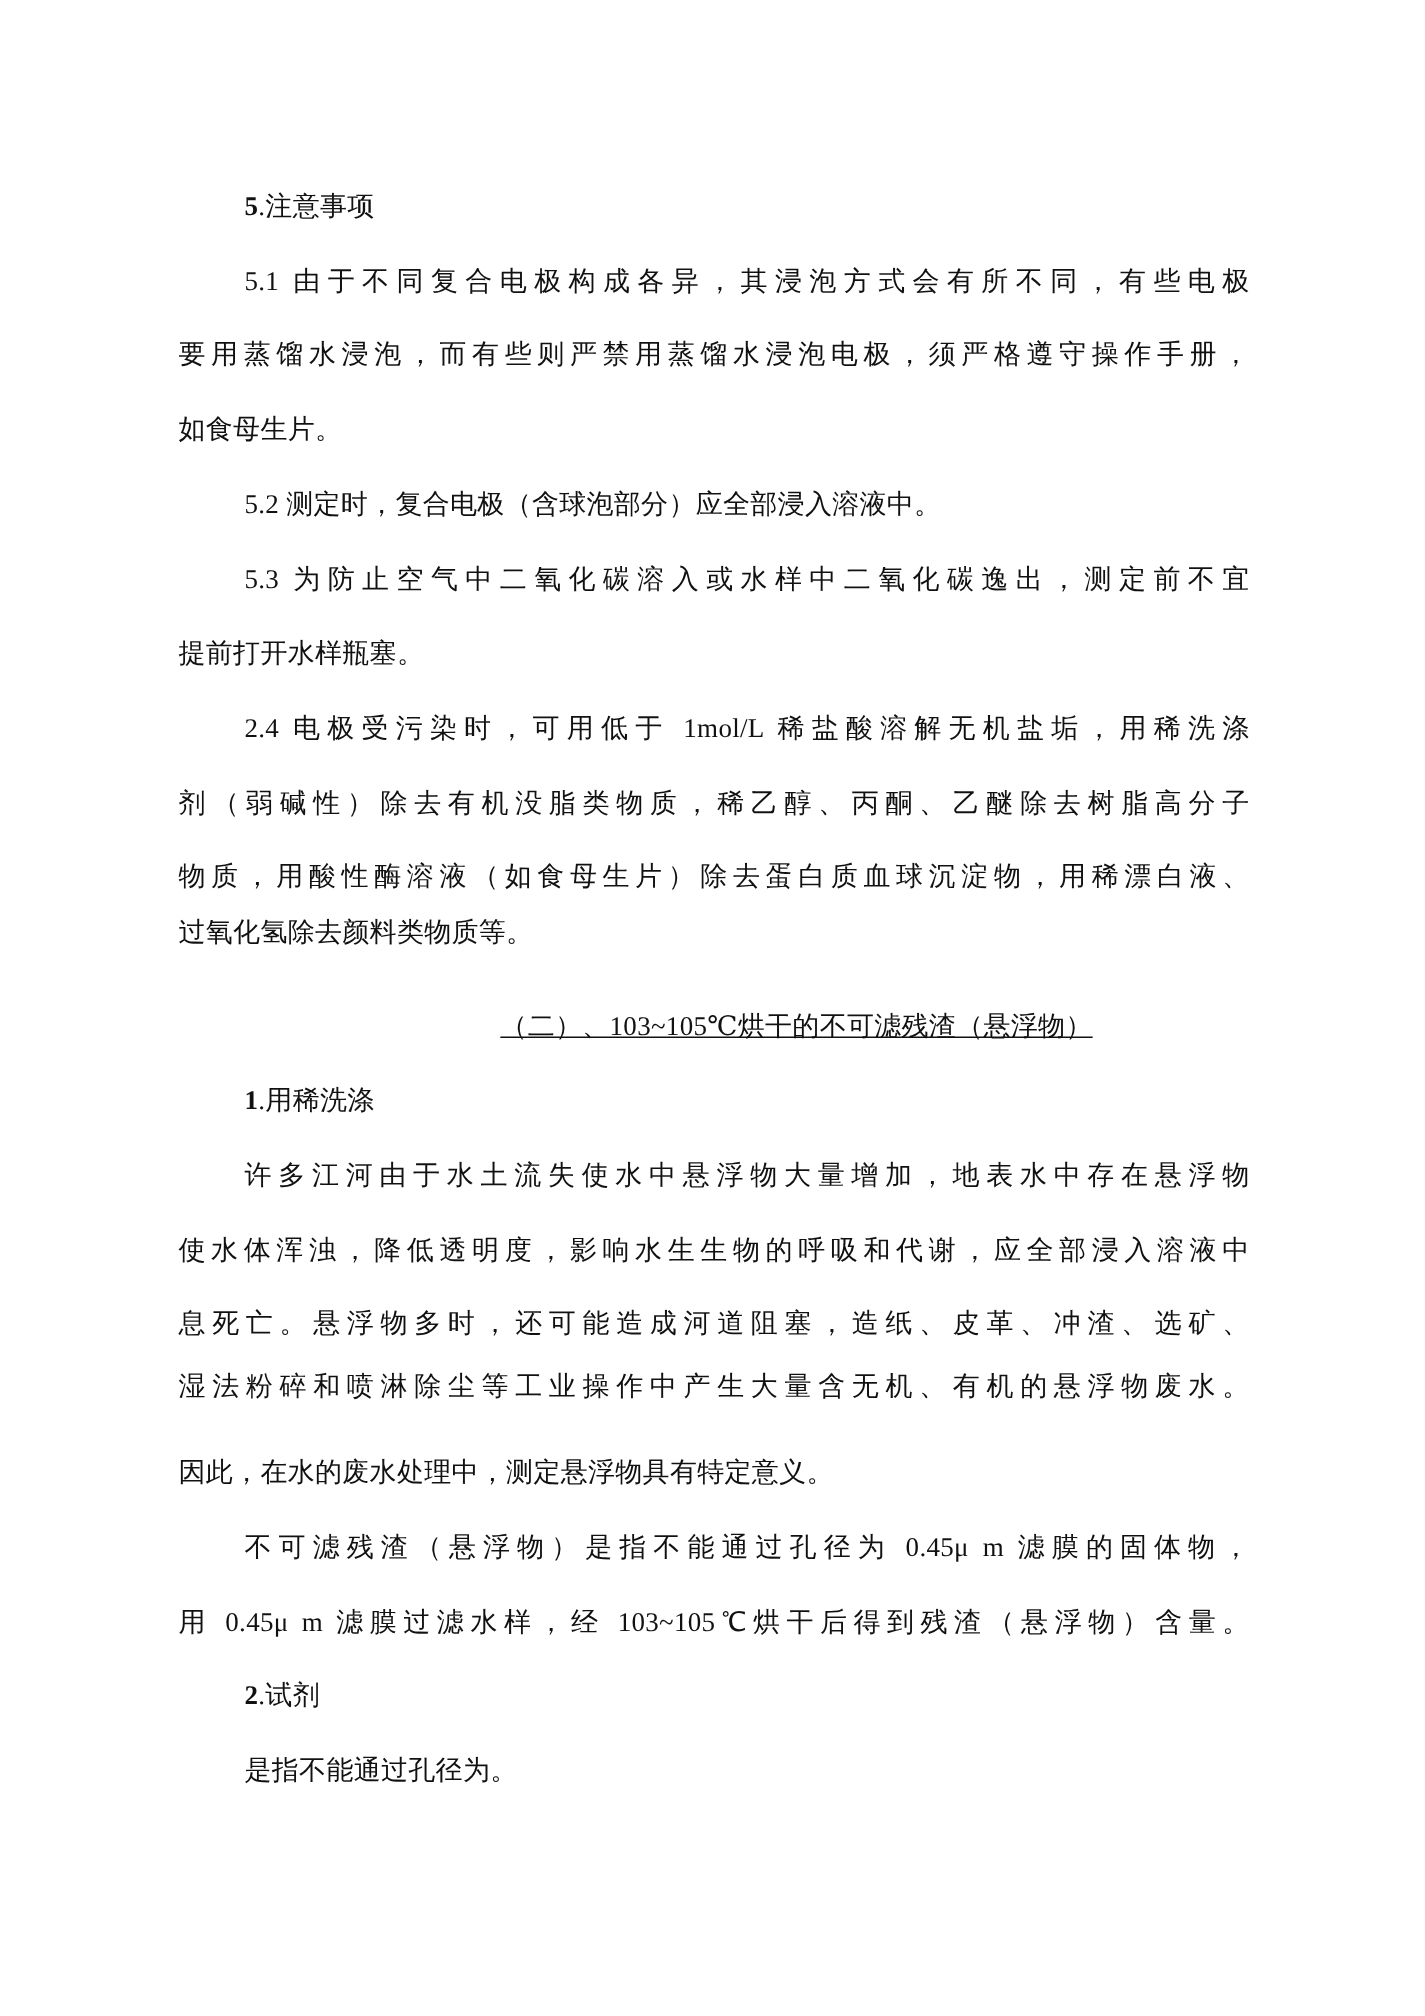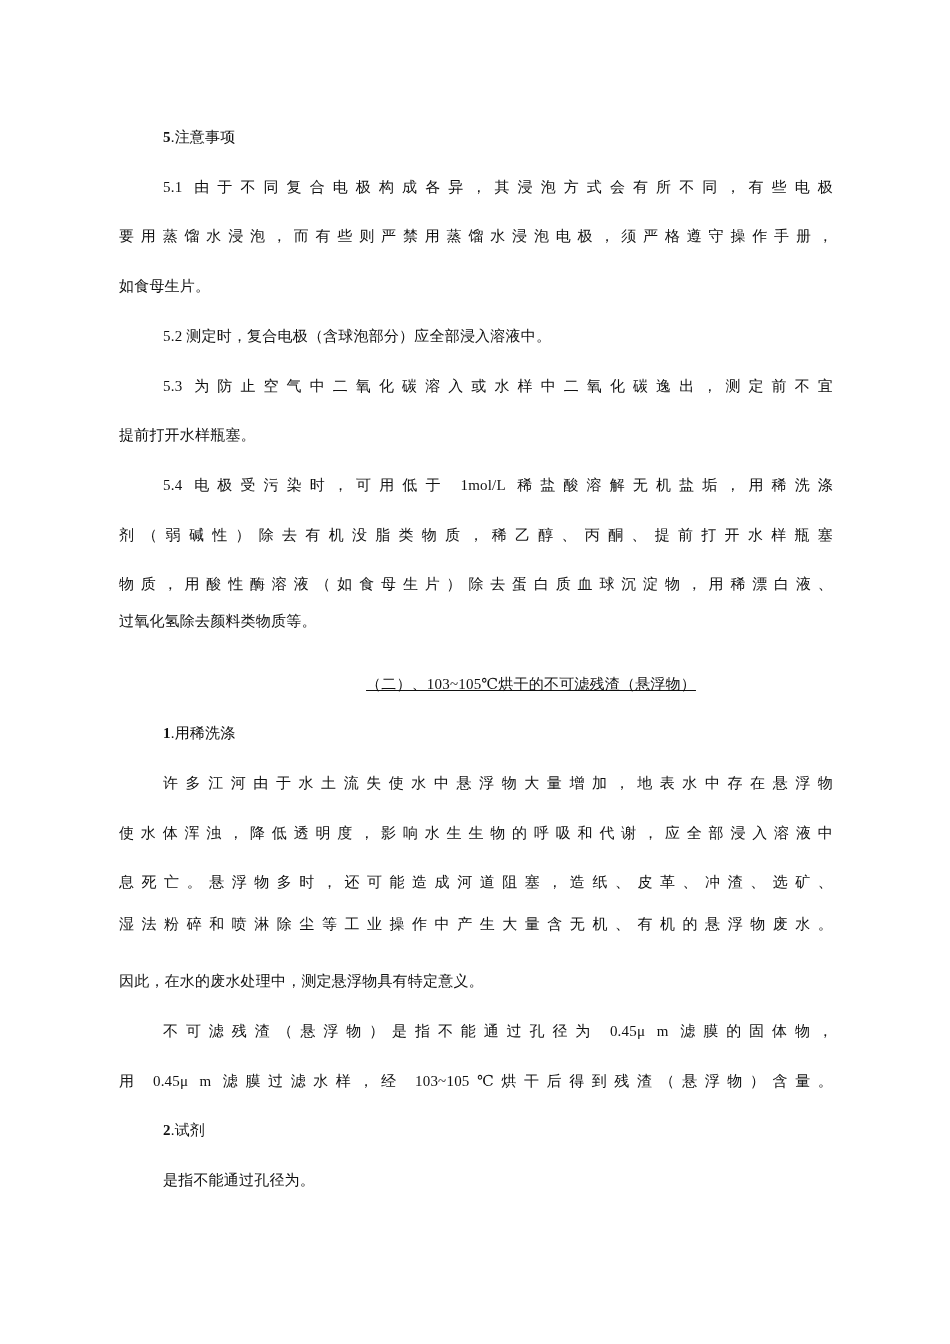--- a/index.html
+++ b/index.html
@@ -1,42 +1,42 @@
 <!DOCTYPE html>
 <html><head>
   <meta charset="utf-8">
   <style>
     html, body { margin: 0; padding: 0; background: #ffffff; }
     body { width: 950px; height: 1344px; position: relative; overflow: hidden;
            font-family: "Liberation Serif", "DejaVu Serif", serif; color: #111; }
     .page { position: absolute; left: 119px; top: 0; width: 714px; }
-    .line { position: absolute; left: 0; font-size: 15px; line-height: 24px; white-space: nowrap; letter-spacing: 0.2px; }
+    .line { position: absolute; left: 0; font-size: 18px; line-height: 24px; white-space: nowrap; letter-spacing: 0.2px; }
     .indent { left: 44px; }
-    .justify { width: 714px; text-align: justify; text-align-last: justify; }
+    .justify { width: 714px; text-align: justify; text-align-last: justify; font-family: Liberation Serif, serif; }
     .justify-indent { width: 670px; text-align: justify; text-align-last: justify; }
     .center { left: 0; width: 714px; text-align: center; padding-left: 110px; box-sizing: border-box; text-decoration: underline; }
     b { font-weight: bold; }
   </style>
 </head>
 <body>
 
 <div class="page">
   <div class="line indent" style="top:125px"><b>5</b><span>.注意事项</span></div>
 
   <div class="line indent justify-indent" style="top:175px">5.1  由于不同复合电极构成各异，其浸泡方式会有所不同，有些电极</div>
   <div class="line justify" style="top:224px">要用蒸馏水浸泡，而有些则严禁用蒸馏水浸泡电极，须严格遵守操作手册，</div>
   <div class="line" style="top:274px">如食母生片。</div>
 
   <div class="line indent" style="top:324px">5.2 测定时，复合电极（含球泡部分）应全部浸入溶液中。</div>
 
   <div class="line indent justify-indent" style="top:374px">5.3  为防止空气中二氧化碳溶入或水样中二氧化碳逸出，测定前不宜</div>
   <div class="line" style="top:423px">提前打开水样瓶塞。</div>
 
-  <div class="line indent justify-indent" style="top:473px">5.4 电极受污染时，可用低于 1mol/L 稀盐酸溶解无机盐垢，用稀洗涤</div>
-  <div class="line justify" style="top:523px">剂（弱碱性）除去有机没脂类物质，稀乙醇、丙酮、提前打开水样瓶塞</div>
+  <div class="line indent justify-indent" style="top:473px">2.4 电极受污染时，可用低于 1mol/L 稀盐酸溶解无机盐垢，用稀洗涤</div>
+  <div class="line justify" style="top:523px">剂（弱碱性）除去有机没脂类物质，稀乙醇、丙酮、乙醚除去树脂高分子</div>
   <div class="line justify" style="top:572px">物质，用酸性酶溶液（如食母生片）除去蛋白质血球沉淀物，用稀漂白液、</div>
   <div class="line" style="top:609px">过氧化氢除去颜料类物质等。</div>
 
   <div class="line center" style="top:672px">（二）、103~105℃烘干的不可滤残渣（悬浮物）</div>
 
   <div class="line indent" style="top:721px"><b>1</b><span>.用稀洗涤</span></div>
 
   <div class="line indent justify-indent" style="top:771px">许多江河由于水土流失使水中悬浮物大量增加，地表水中存在悬浮物</div>
   <div class="line justify" style="top:821px">使水体浑浊，降低透明度，影响水生生物的呼吸和代谢，应全部浸入溶液中</div>
   <div class="line justify" style="top:870px">息死亡。悬浮物多时，还可能造成河道阻塞，造纸、皮革、冲渣、选矿、</div>

